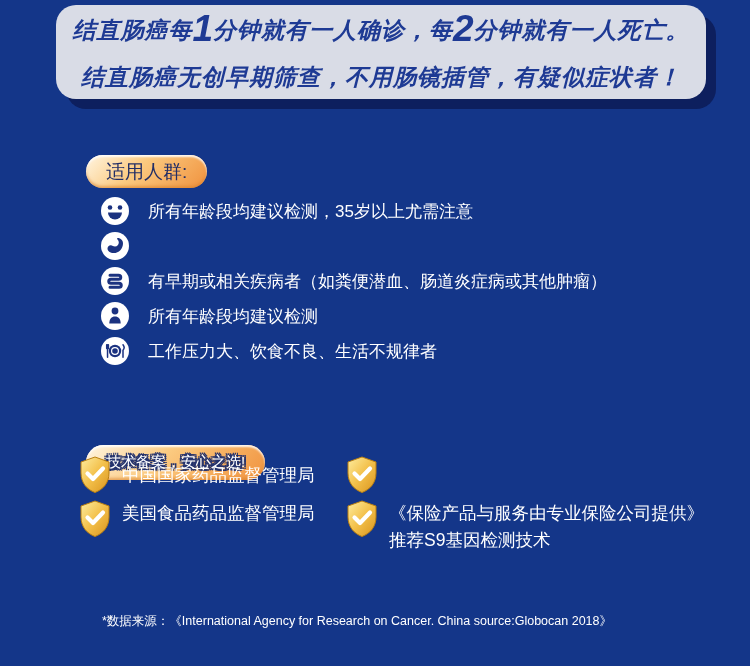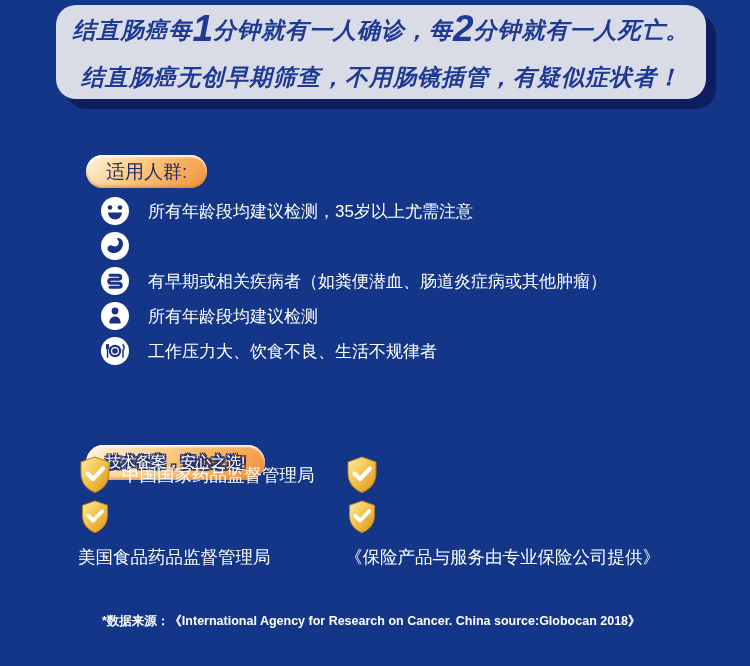--- a/index.html
+++ b/index.html
@@ -60,30 +60,29 @@
   .aud-row .txt {
     color: #ffffff; font-size: 17px; white-space: nowrap;
   }
   .circle-icon { width: 30px; height: 30px; flex: 0 0 30px; }
   
   .cert-cell {
     position: absolute;
     display: flex; gap: 10px;
   }
   .cert-cell.single { align-items: center; }
-  .cert-cell.multi  { align-items: flex-start; flex-direction: column; }
+  .cert-cell.multi  { align-items: flex-start; }
   .cert-cell .shield { width: 34px; height: 38px; flex: 0 0 34px; }
   .cert-text { color: #ffffff; font-size: 17.5px; line-height: 27px; white-space: nowrap; }
   .cert-text div { white-space: nowrap; }
   
   .footnotes {
     position: absolute; left: 102px; top: 610px;
     color: #ffffff; font-size: 12.5px; line-height: 23px;
     white-space: nowrap;
-    font-weight: bold;
   }
 </style>
 </head>
 <body>
 
 <div class="hero">
   <div class="hero-line"><span>结直肠癌每</span><span class="big-digit">1</span><span>分钟就有一人确诊，每</span><span class="big-digit">2</span><span>分钟就有一人死亡。</span></div>
   <div class="hero-line">结直肠癌无创早期筛查，不用肠镜插管，有疑似症状者！</div>
 </div>
 
@@ -170,18 +169,19 @@
   </div>
 </div>
 
 <div class="cert-cell multi" style="left:345px; top:500px">
   <svg class="shield" viewBox="0 0 34 38">
     <path d="M17 1 L31 6 V17 C31 27 25 33.5 17 36.5 C9 33.5 3 27 3 17 V6 Z" fill="url(#g1)" stroke="#b97f12" stroke-width="1"></path>
     <path d="M9.5 17.5 L15 23 L25 12.5" fill="none" stroke="#ffffff" stroke-width="4.2" stroke-linecap="round" stroke-linejoin="round"></path>
   </svg>
   <div class="cert-text">
     <div>《保险产品与服务由专业保险公司提供》</div>
+    <div>推荐S9基因检测技术</div>
   </div>
 </div>
 
 <div class="footnotes">
   <div>*数据来源：《International Agency for Research on Cancer. China source:Globocan 2018》</div>
 </div>
 
 </body></html>

